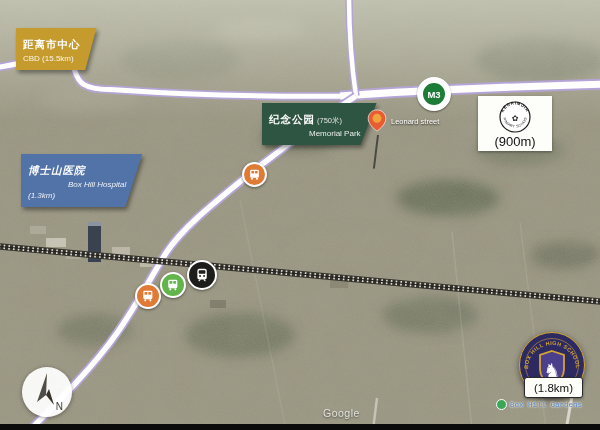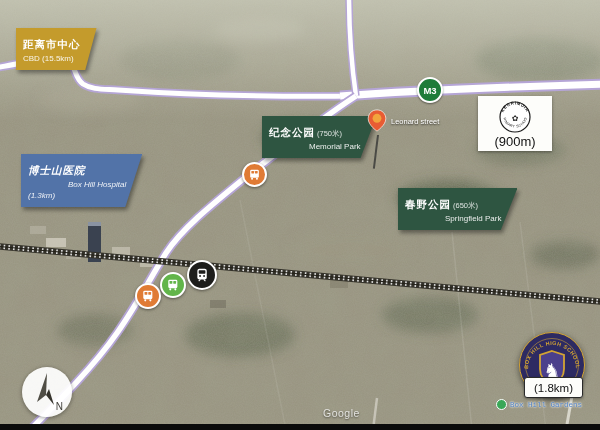--- a/index.html
+++ b/index.html
@@ -16,21 +16,21 @@
   .flag .dist-small{font-size:7.5px;color:rgba(255,255,255,.85);margin-left:2px;}
   .flag .en{font-size:8px;color:rgba(255,255,255,.9);display:block;margin-top:1px;padding-left:40px;}
   .flag .dist{font-size:8px;color:rgba(255,255,255,.9);display:block;margin-top:1px;}
 
   
   .transit{position:absolute;border-radius:50%;border:2px solid #fff;
     box-shadow:0 1px 3px rgba(0,0,0,.45);display:flex;align-items:center;justify-content:center;}
   .transit svg{width:62%;height:62%;}
 
   .badge-m3{position:absolute;left:417px;top:77px;width:22px;height:22px;border-radius:50%;
-    border:2px solid #ffffff;color:#fff;font-weight:bold;font-size:9.5px;display:flex;
+    border:6px solid #ffffff;color:#fff;font-weight:bold;font-size:9.5px;display:flex;
     align-items:center;justify-content:center;box-shadow:0 1px 2px rgba(0,0,0,.45);}
 
   .whitebox{position:absolute;background:#fdfdfa;box-shadow:0 1px 3px rgba(0,0,0,.4);}
 
   #kerrimuir{left:478px;top:96px;width:74px;height:53px;text-align:center;padding-top:2px;}
   #kerrimuir .km-dist{font-size:13px;color:#111;margin-top:-2px;}
 
   #hs-dist{left:524px;top:377px;width:57px;height:19px;border:1px solid #2a2a2a;border-radius:3px;
     display:flex;align-items:center;justify-content:center;font-size:11.5px;color:#111;z-index:6;}
 
@@ -149,33 +149,27 @@
   </div>
 
   <div class="flag-wrap" style="left:21px;top:143px;font-style:italic;">
     <div class="flag" style="background-color: rgb(82, 115, 168);">
       <span class="zh">博士山医院</span>
       <span class="en">Box Hill Hospital</span>
       <span class="dist">(1.3km)</span>
     </div>
   </div>
 
-  <div class="flag-wrap" style="left:262px;top:105px;">
+  <div class="flag-wrap" style="left:262px;top:92px;">
     <div class="flag" style="background-color: rgb(46, 85, 65);">
       <span class="zh">纪念公园</span><span class="dist-small">(750米)</span>
       <span class="en">Memorial Park</span>
     </div>
   </div>
 
-  <div class="flag-wrap" style="left:398px;top:177px;">
-    <div class="flag" style="background-color: rgb(46, 85, 65);">
-      <span class="zh">春野公园</span><span class="dist-small">(650米)</span>
-      <span class="en">Springfield Park</span>
-    </div>
-  </div>
 
 
   <div class="badge-m3" style="background-color: rgb(30, 124, 57);">
     <span>M3</span>
   </div>
 
   <div id="pin-pole"></div>
   <div id="pin-group" style="color: rgb(232, 92, 51);">
     <svg width="22" height="30" viewBox="0 0 24 34">
       <path d="M12,1 C6,1 2,5.6 2,11 C2,18.5 12,25 12,25 C12,25 22,18.5 22,11 C22,5.6 18,1 12,1 Z" fill="currentColor" stroke="rgba(255,255,255,.75)" stroke-width="1"></path>

